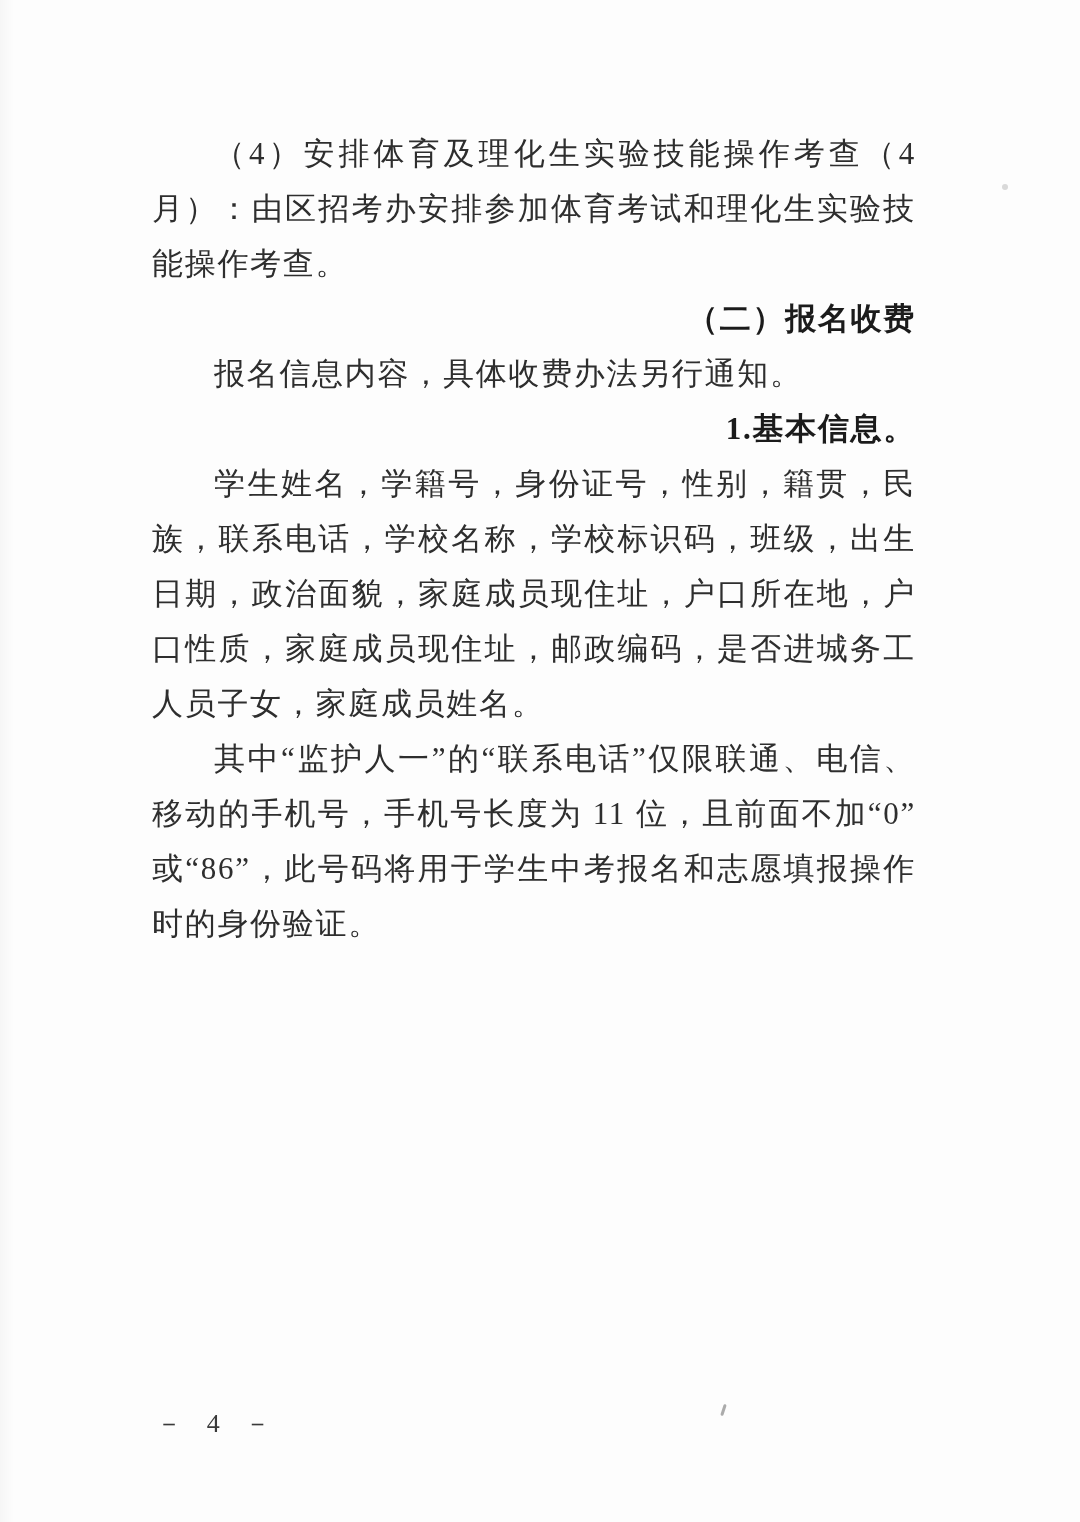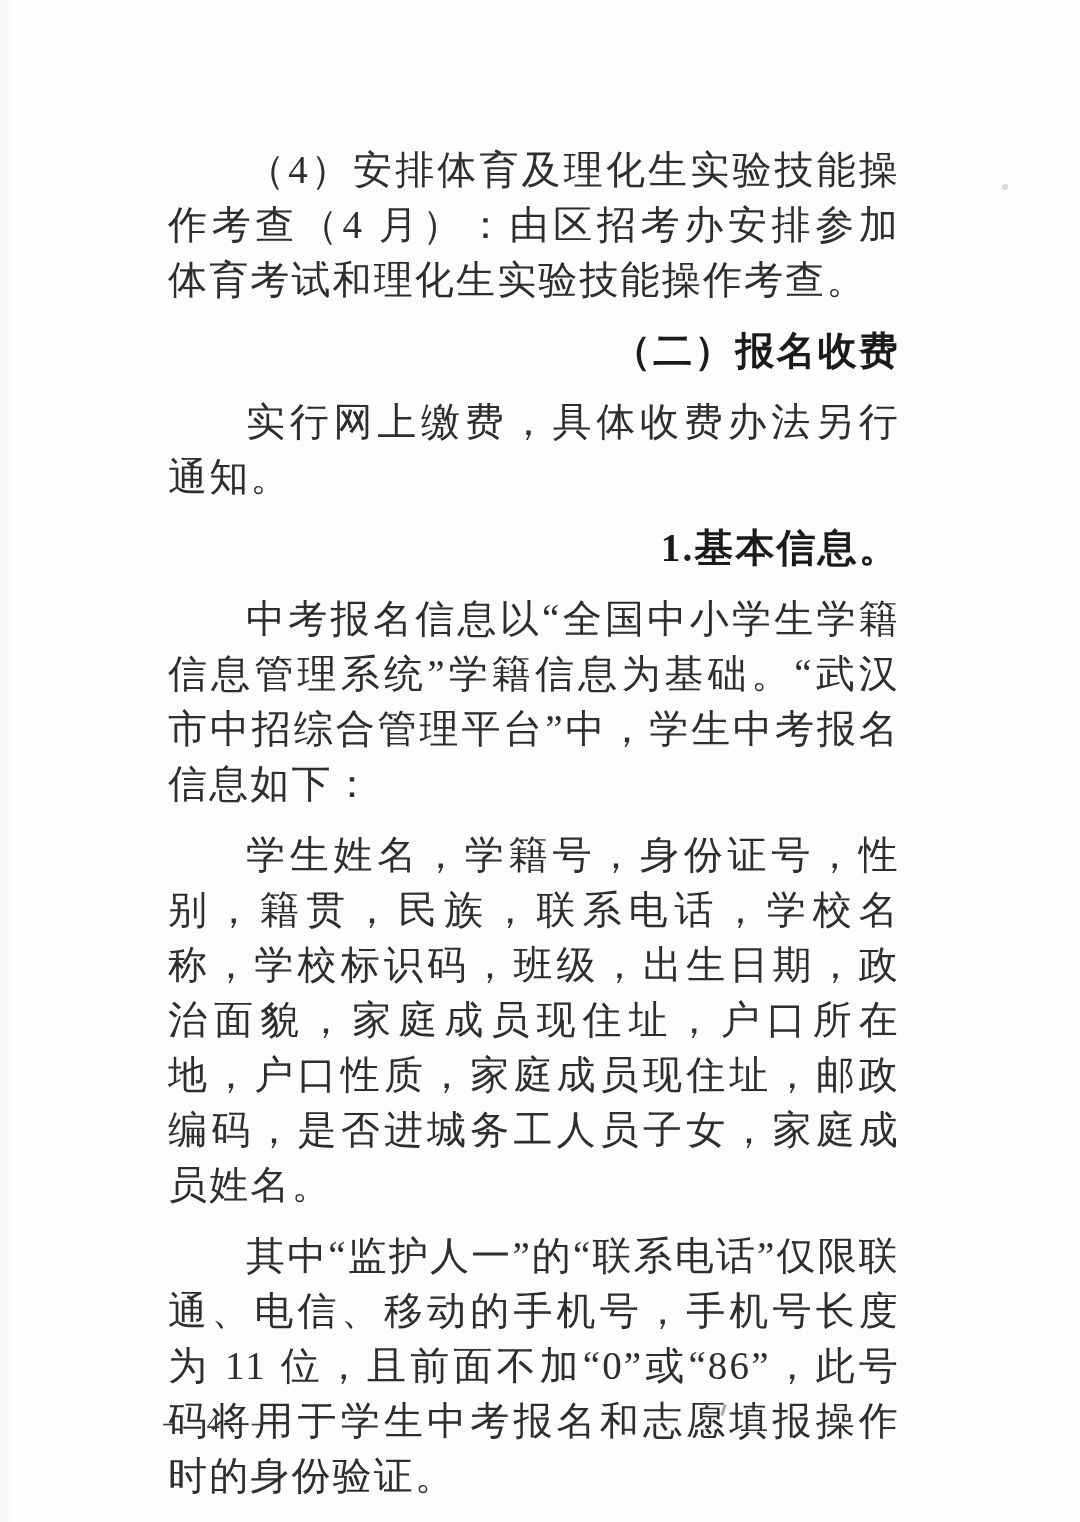--- a/index.html
+++ b/index.html
@@ -20,22 +20,22 @@
     background: linear-gradient(90deg, #f6f6f6 0px, #fdfdfd 14px, #fdfdfd 100%);
   }
   .content {
     position: absolute;
     top: 126px;
     left: 152px;
     width: 764px;
     color: #2e2e2e;
   }
   .para {
-    margin: 16px;
-    font-size: 39px;
+    margin: 0;
+    font-size: 31px;
     line-height: 55px;
     text-indent: 2em;
     text-align: justify;
     text-justify: inter-character;
     letter-spacing: 0.055em;
     word-break: break-all;
   }
   .heading {
     font-weight: bold;
     color: #1b1b1b;
@@ -70,23 +70,22 @@
     opacity: 0.75;
   }
 </style>
 </head>
 <body>
 
 <div class="page">
   <div class="content">
     <p class="para">（4）安排体育及理化生实验技能操作考查（4 月）：由区招考办安排参加体育考试和理化生实验技能操作考查。</p>
     <p class="para heading">（二）报名收费</p>
-    <p class="para">实行网上缴费，具体收费办法另行通知。</p>
+    <p class="para">报名信息内容，具体收费办法另行通知。</p>
     <p class="para heading">1.基本信息。</p>
-    <p class="para">中考报名信息以“全国中小学生学籍信息管理系统”学籍信息为基础。“武汉市中招综合管理平台”中，学生中考报名信息如下：</p>
     <p class="para">学生姓名，学籍号，身份证号，性别，籍贯，民族，联系电话，学校名称，学校标识码，班级，出生日期，政治面貌，家庭成员现住址，户口所在地，户口性质，家庭成员现住址，邮政编码，是否进城务工人员子女，家庭成员姓名。</p>
     <p class="para">其中“监护人一”的“联系电话”仅限联通、电信、移动的手机号，手机号长度为 11 位，且前面不加“0”或“86”，此号码将用于学生中考报名和志愿填报操作时的身份验证。</p>
   </div>
 
   <div class="footer">－ 4 －</div>
 
   <div class="artifact-dot"></div>
   <div class="artifact-tick"></div>
 </div>
 

